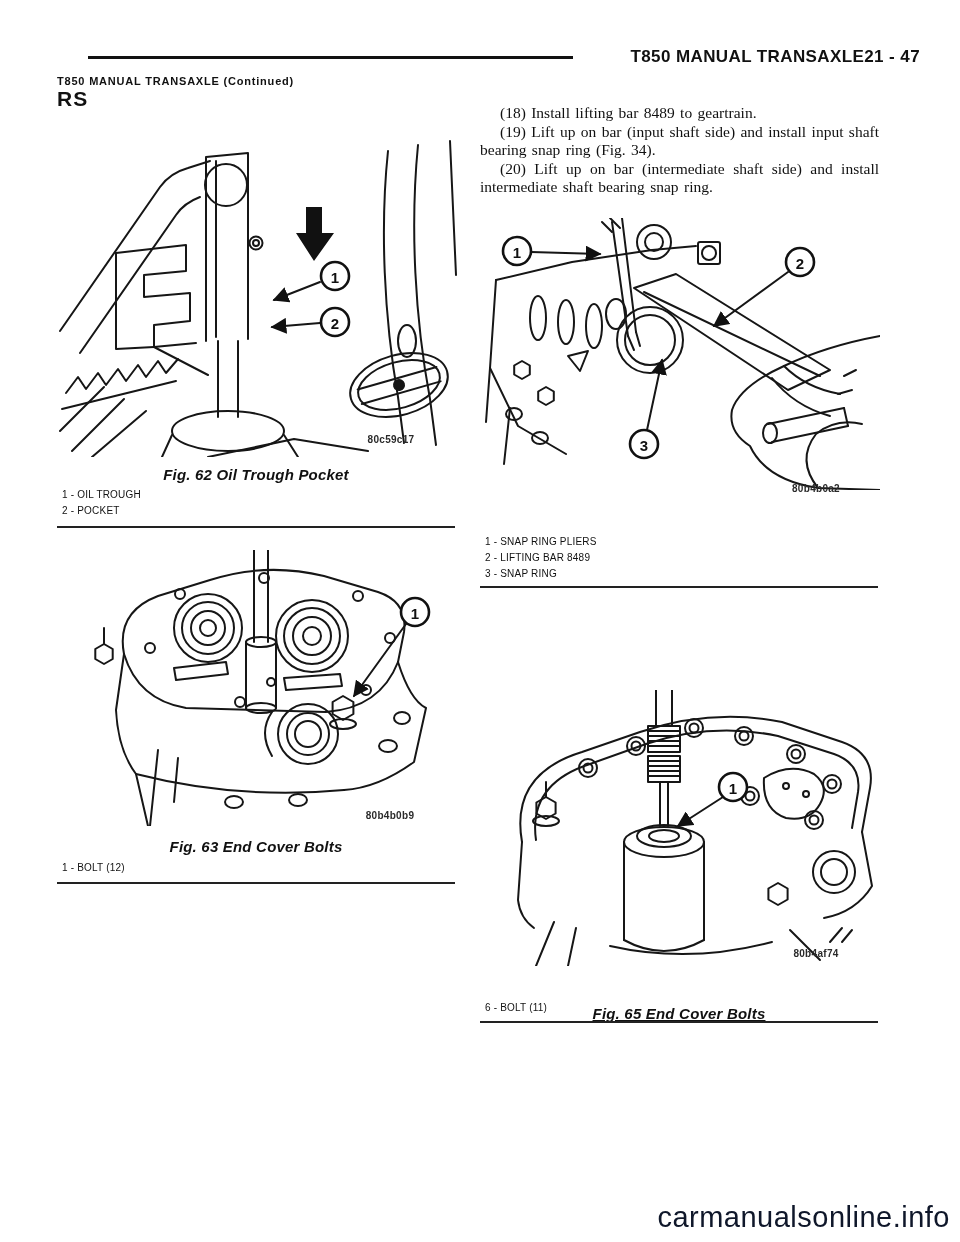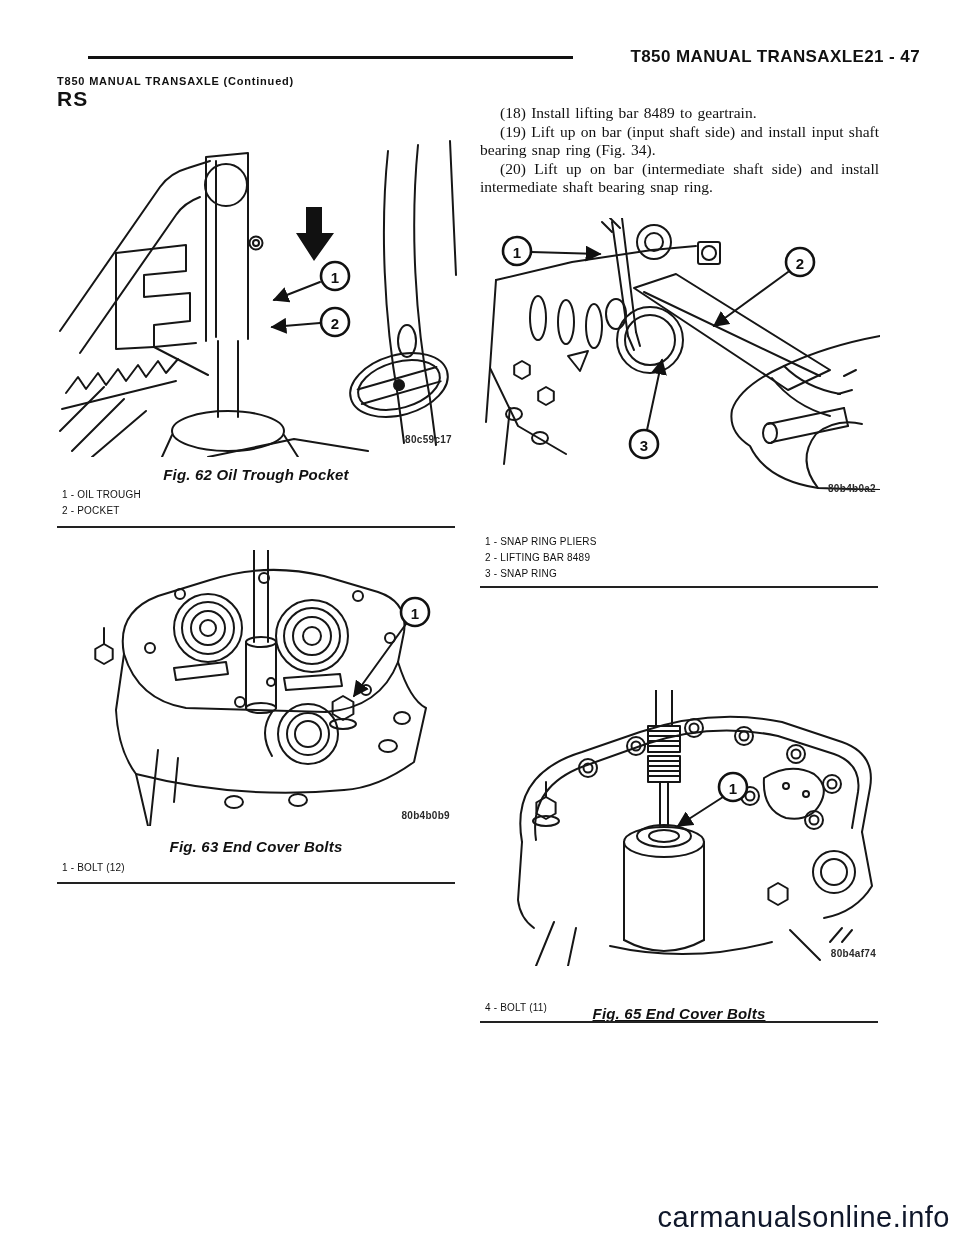--- a/index.html
+++ b/index.html
@@ -36,21 +36,21 @@
   .leg63 { left:62px;  top:860px; }
   .leg64 { left:485px; top:534px; }
   .leg65 { left:485px; top:1000px; }
 
   .rule { height:2px; background:#222; }
   .rule62 { left:57px;  top:526px;  width:398px; }
   .rule63 { left:57px;  top:882px;  width:398px; }
   .rule64 { left:480px; top:586px;  width:398px; }
   .rule65 { left:480px; top:1021px; width:398px; }
 
-  .figcode { font-size:10px; font-weight:bold; color:#2a2a2a; letter-spacing:0.3px; text-align:right; }
+  .figcode { font-size:10px; font-weight:bold; color:#2a2a2a; letter-spacing:0.3px; text-align:center; }
   .code62 { left:330px; top:434px; width:122px; }
   .code63 { left:330px; top:810px; width:120px; }
   .code64 { left:756px; top:483px; width:120px; }
   .code65 { left:756px; top:948px; width:120px; }
 
   
   svg { display:block; }
   .lineart { stroke:#161616; stroke-width:2; fill:none; stroke-linecap:round; stroke-linejoin:round; }
   .co { fill:#fff; stroke:#111; stroke-width:2.6; }
   .ctext { font-family:"Liberation Sans", sans-serif; font-weight:bold; font-size:15px;
@@ -300,19 +300,19 @@
       <path d="M120,256 Q200,274 282,252"></path>
       <path d="M300,240 L330,270 M340,252 L352,238 M352,252 L362,240"></path>
       <line x1="233" y1="107" x2="188" y2="136" marker-end="url(#ah65)"></line>
     </g>
     <circle class="co" cx="243" cy="97" r="14"></circle>
     <text class="ctext" x="243" y="98" dominant-baseline="central">1</text>
   </svg>
   <div class="abs figcode code65">80b4af74</div>
   <div class="abs caption cap65">Fig. 65 End Cover Bolts</div>
   <div class="abs legend leg65">
-    <div>4 - BOLT (11)</div>
+    <div>6 - BOLT (11)</div>
   </div>
   <div class="abs rule rule65"></div>
 
   <div class="abs watermark">carmanualsonline.info</div>
 
 </div>
 
 </body></html>

